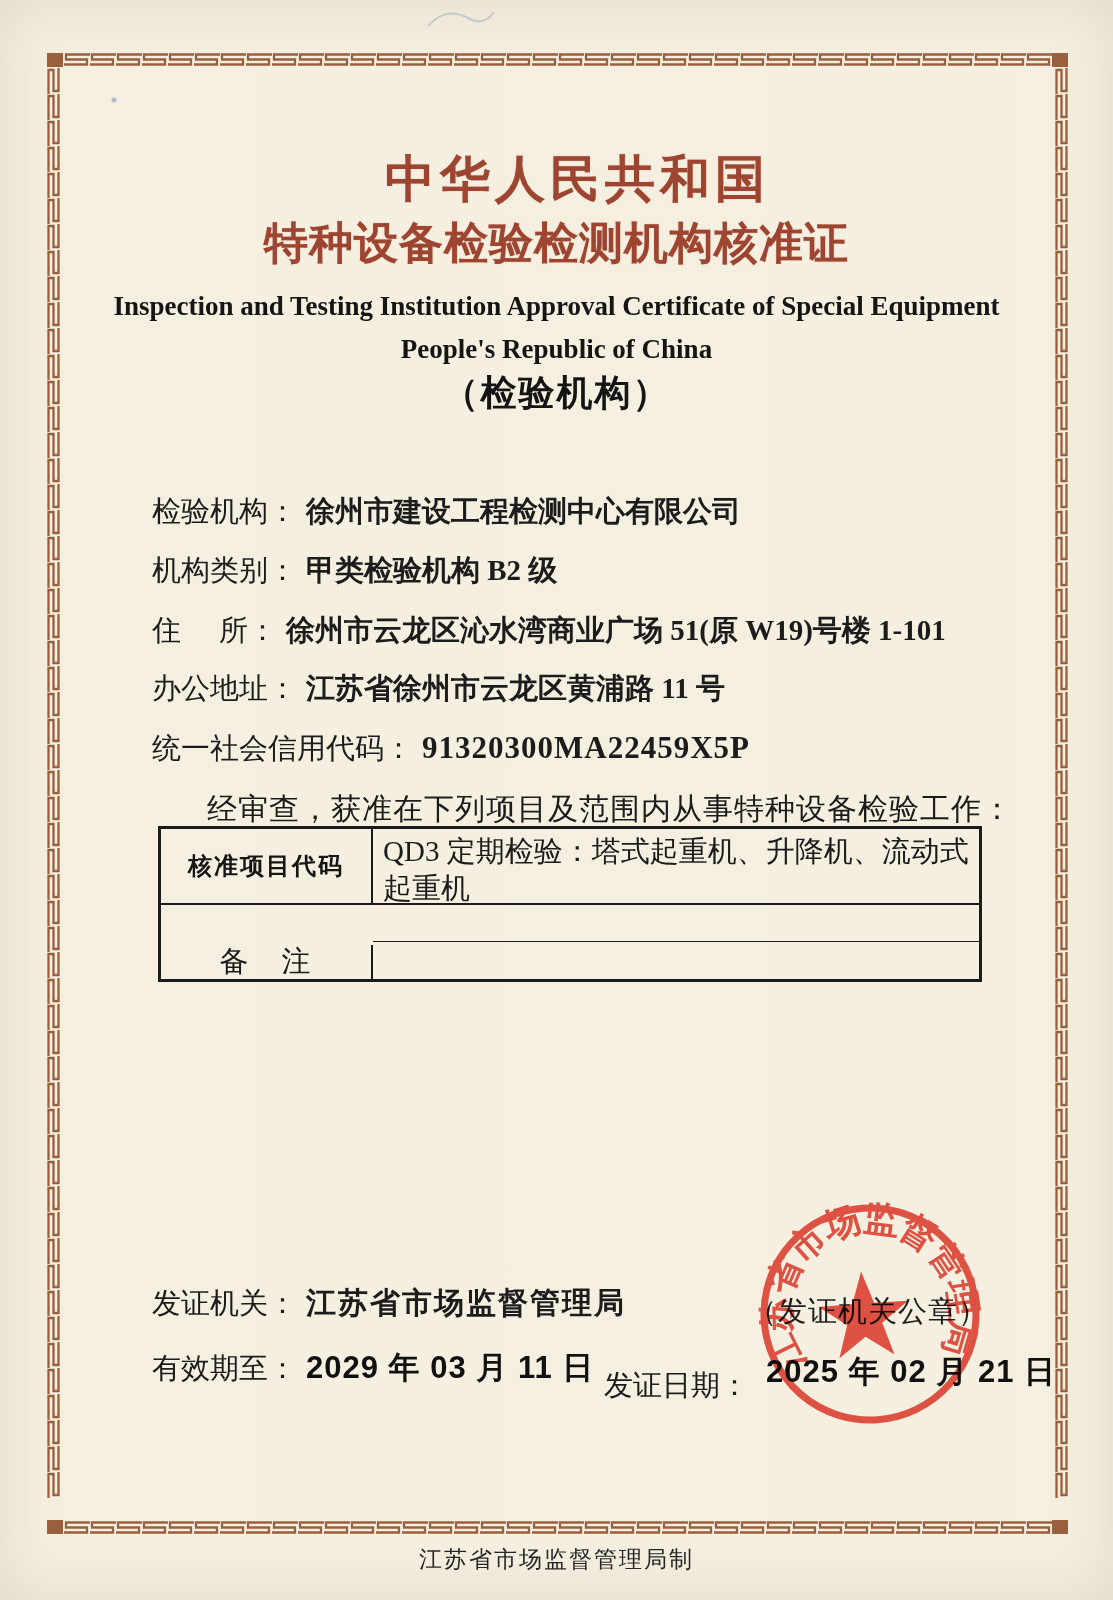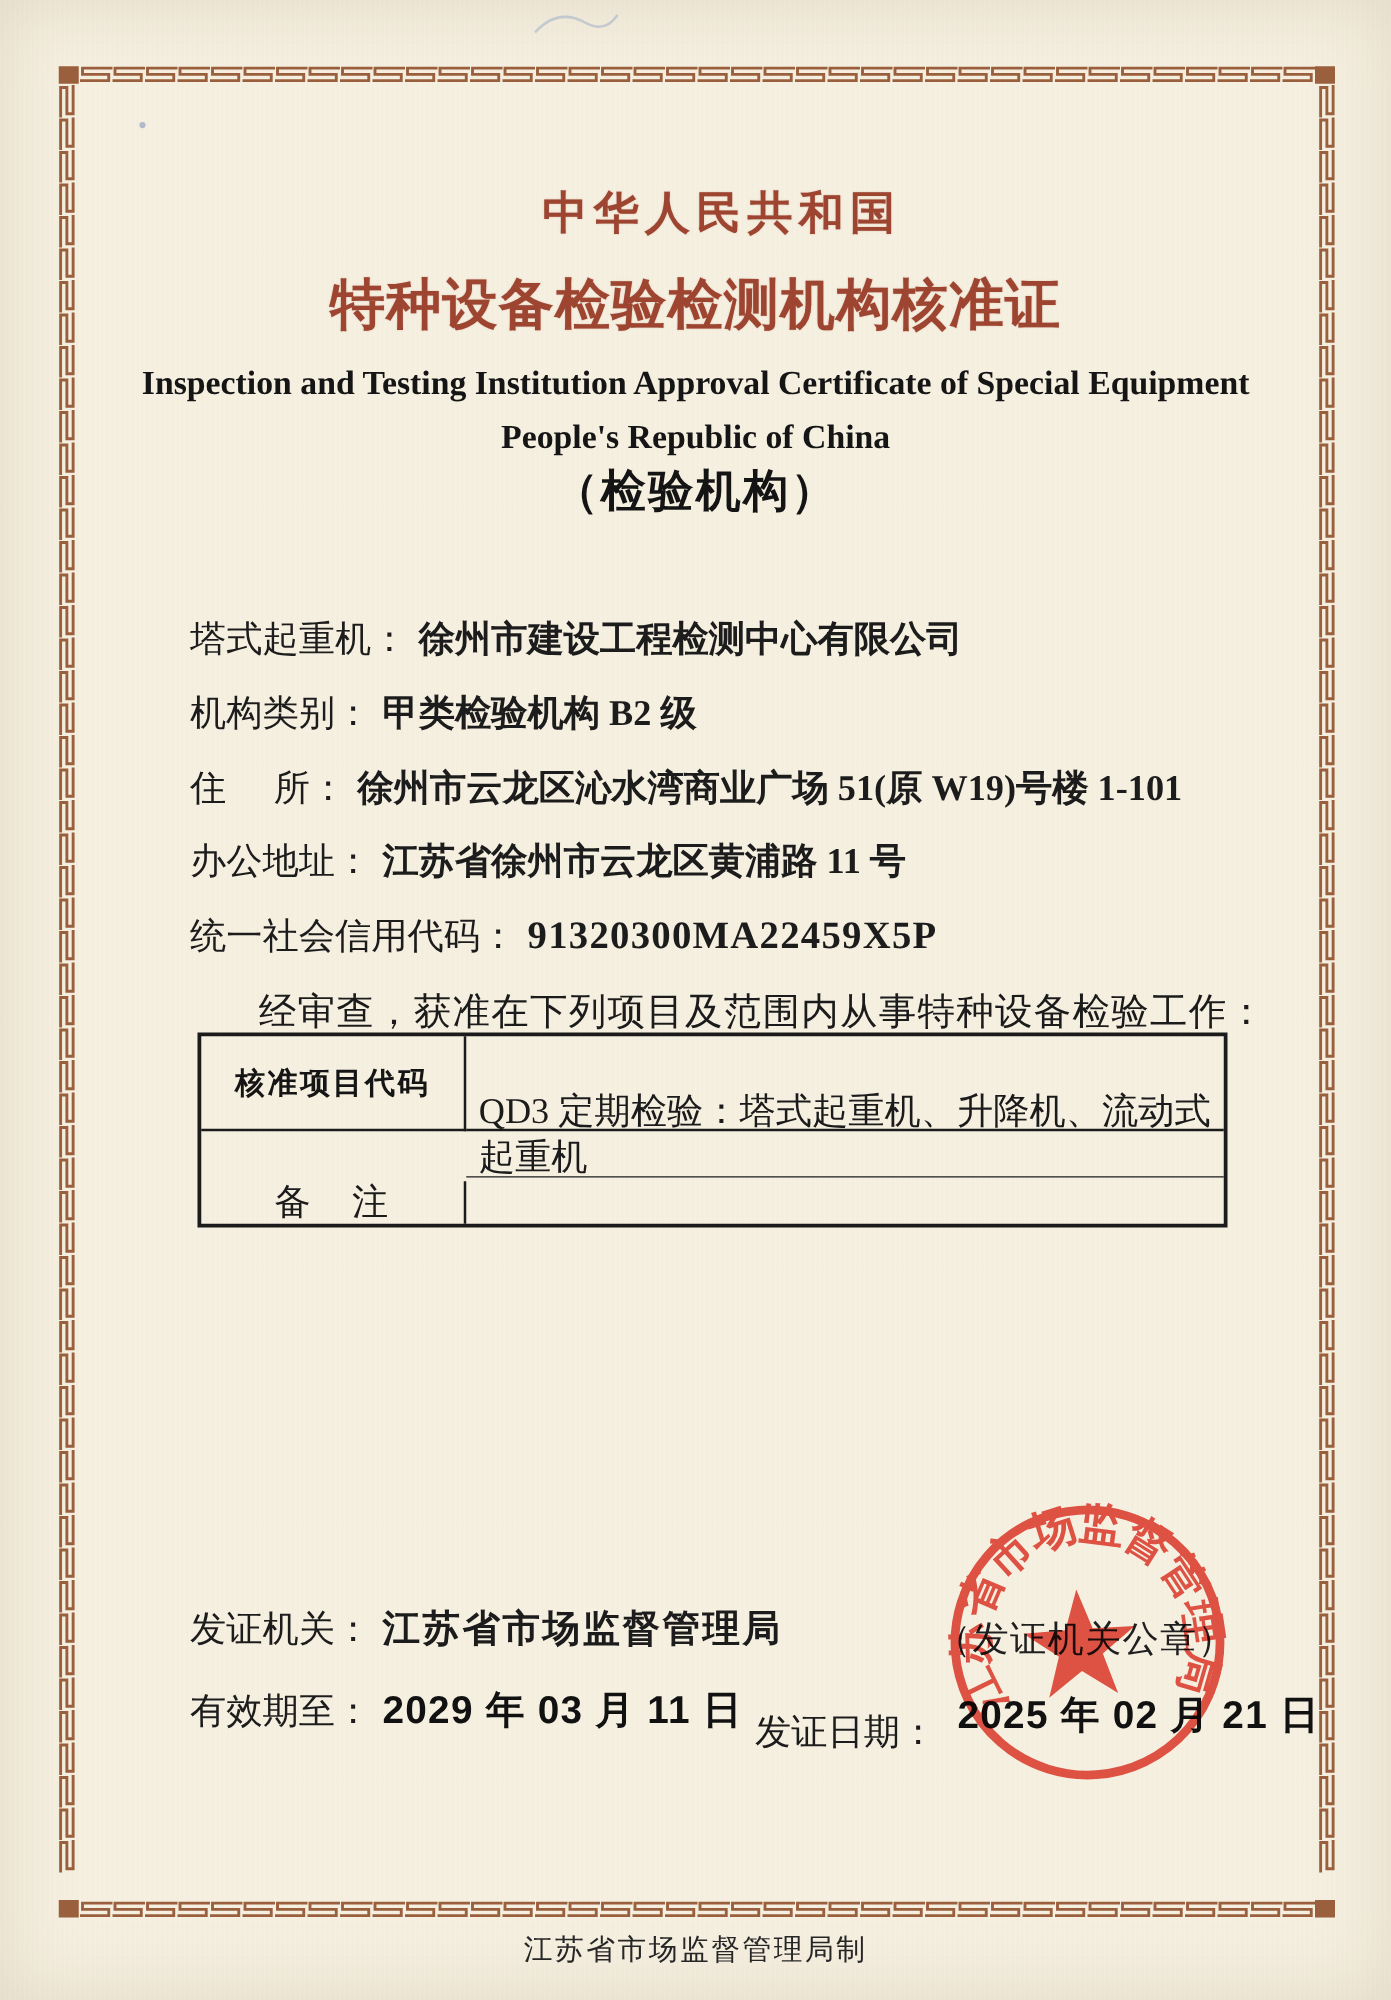--- a/index.html
+++ b/index.html
@@ -16,21 +16,21 @@
       90deg,
       rgba(255,255,255,0.05) 0px, rgba(210,200,175,0.06) 2px,
       rgba(255,255,255,0.05) 4px);
     box-shadow:inset 0 0 60px rgba(170,150,120,0.25);
     overflow:hidden;
   }
   .abs{position:absolute;}
   .center{left:0;right:0;text-align:center;}
   
   .title-cn{
-    top:146px;font-size:36px;font-weight:700;
+    top:146px;font-size:50px;font-weight:700;
     color:#9d4531;letter-spacing:5px;
     text-shadow:0 0 1px rgba(157,69,49,.5);
     font-family:"Liberation Sans","DejaVu Sans",sans-serif;
     padding-left:42px;
   }
   .title-cert{
     top:214px;font-size:44px;font-weight:700;
     color:#9d4531;letter-spacing:1px;
     text-shadow:0 0 1px rgba(157,69,49,.5);
     font-family:"Liberation Sans","DejaVu Sans",sans-serif;
@@ -64,21 +64,21 @@
   .cell-code-label{
     grid-column:1;grid-row:1;
     border-right:2px solid #1b1b1b;border-bottom:2px solid #1b1b1b;
     display:flex;align-items:center;justify-content:center;
     font-size:24px;font-weight:700;letter-spacing:2px;color:#151515;
   }
   .cell-code-value{
     grid-column:2;grid-row:1;
     border-bottom:2px solid #1b1b1b;
     font-size:29px;color:#1b1b1b;
-    padding:4px 4px 4px 10px;line-height:1.28;margin-top:38px;
+    padding:4px 4px 4px 10px;line-height:1.28;
   }
   .cell-remark-label{
     grid-column:1;grid-row:2 / span 2;
     border-right:2px solid #1b1b1b;
     display:flex;align-items:center;justify-content:center;
     font-size:29px;color:#1b1b1b;letter-spacing:2px;margin-top:40px;
   }
   .cell-remark-r1{grid-column:2;grid-row:2;border-bottom:1.5px solid #1b1b1b;}
   .cell-remark-r2{grid-column:2;grid-row:3;}
   
@@ -120,21 +120,21 @@
   </svg>
 
   <div class="abs center title-cn">中华人民共和国</div>
   <div class="abs center title-cert">特种设备检验检测机构核准证</div>
   <div class="abs center title-en1">Inspection and Testing Institution Approval Certificate of Special Equipment</div>
   <div class="abs center title-en2">People's Republic of China</div>
   <div class="abs center title-paren">（检验机构）</div>
 
 
   <div class="abs field f-orgname">
-    <span>塔式起重机：</span><span class="val">徐州市建设工程检测中心有限公司</span>
+    <span>检验机构：</span><span class="val">徐州市建设工程检测中心有限公司</span>
   </div>
 
   <div class="abs field f-orgtype">
     <span>机构类别：</span><span class="val">甲类检验机构 B2 级</span>
   </div>
 
   <div class="abs field f-residence">
     <span class="jlabel">
         <span>住</span>
         <span>所</span>

